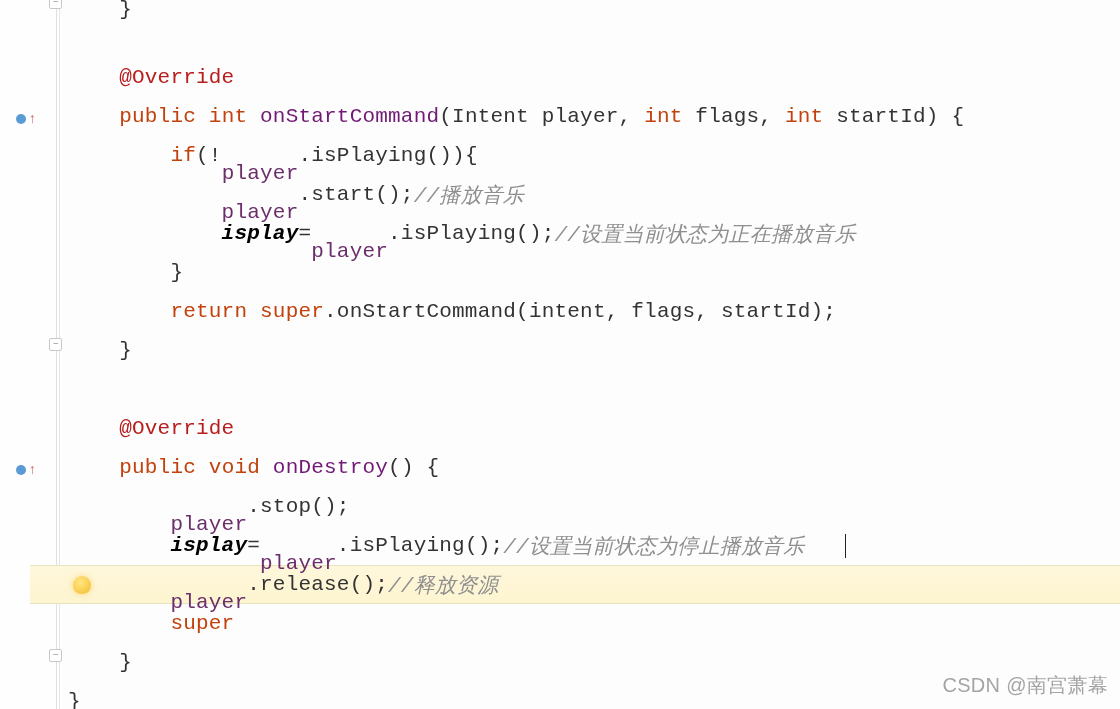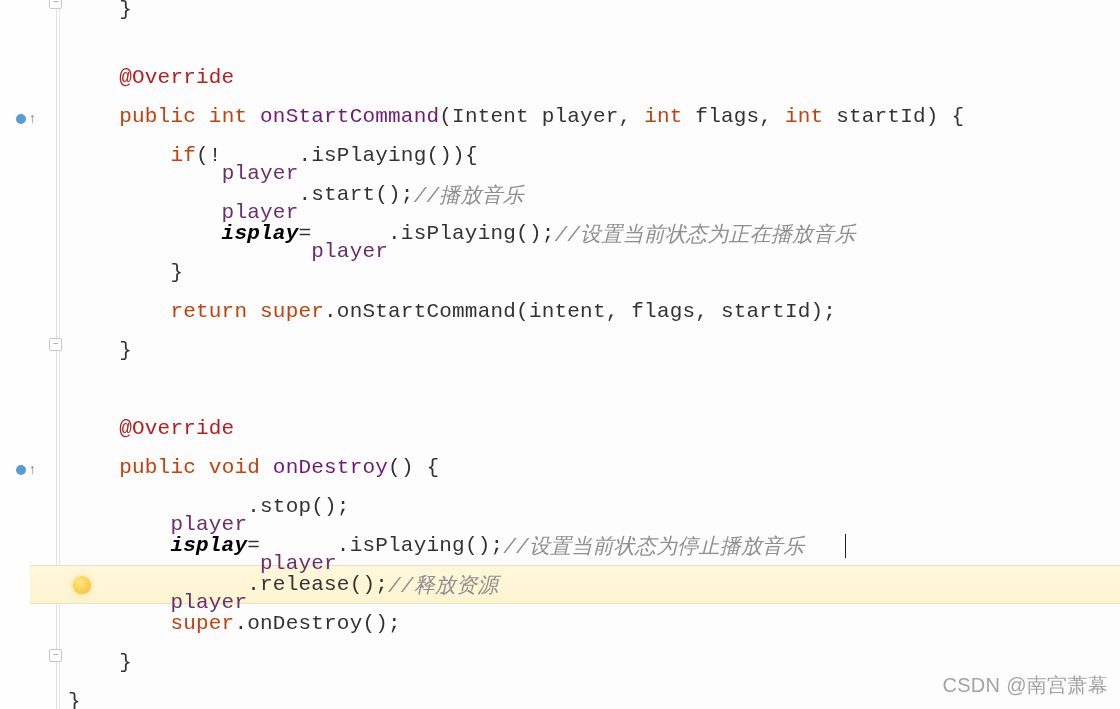--- a/index.html
+++ b/index.html
@@ -188,21 +188,21 @@
     <div class="line">
       <span class="str-var">        isplay</span><span class="punct">=</span><span class="field">player</span><span class="punct">.isPlaying();</span><span class="comment">//设置当前状态为停止播放音乐</span><span class="cursor"></span>
     </div>
 
     <div class="line hl">
       <span class="inline-bulb"></span>
       <span class="field">        player</span><span class="punct">.release();</span><span class="comment">//释放资源</span>
     </div>
 
     <div class="line">
-      <span class="kw">        super</span><span class="punct">.onDestroy();</span>
+      <span class="kw">        super</span>
     </div>
 
     <div class="line"><span class="punct">    }</span></div>
 
     <div class="line"><span class="punct">}</span></div>
 
   </div>
 </div>
 
 <div class="watermark">CSDN @南宫萧幕</div>

